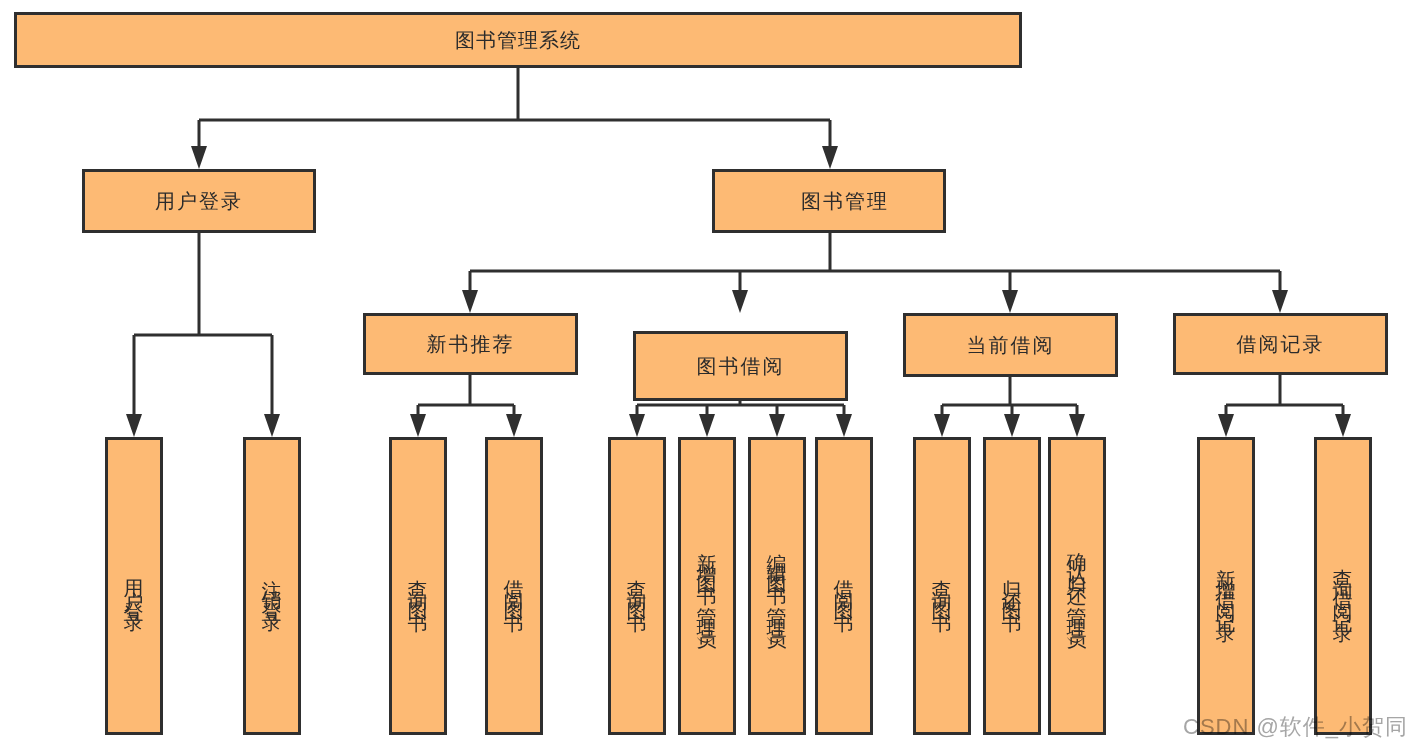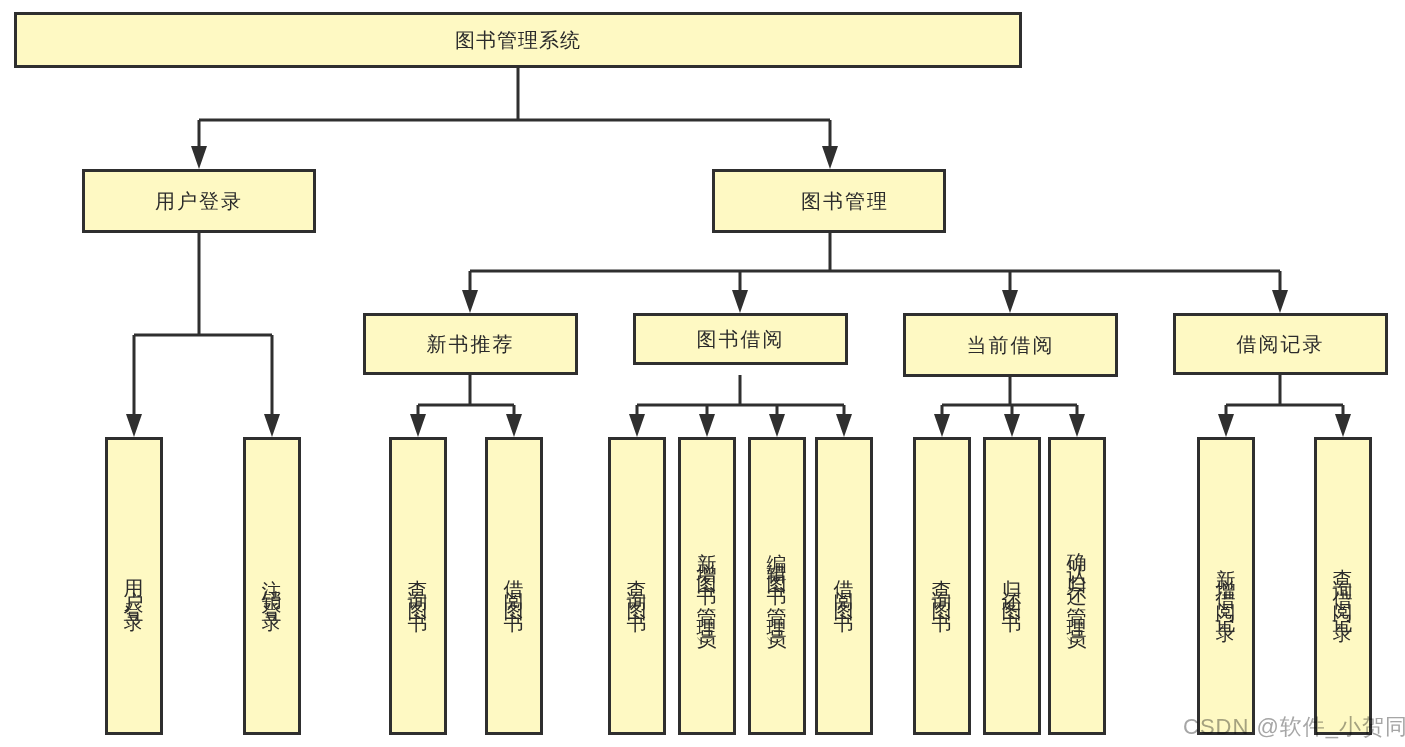--- a/index.html
+++ b/index.html
@@ -20,21 +20,21 @@
     left: 0;
     top: 0;
     width: 1405px;
     height: 747px;
     pointer-events: none;
   }
   .node {
     position: absolute;
     box-sizing: border-box;
     border: 3px solid #2f2f2f;
-    background: #fef9c3;
+    background: #fdba74;
     display: flex;
     align-items: center;
     justify-content: center;
     color: #2b2b2b;
     font-size: 20px;
   }
   .hnode span {
     letter-spacing: 2px;
     white-space: nowrap;
   }
@@ -105,21 +105,21 @@
   <div class="node hnode" style="left:82px; top:169px; width:234px; height:64px;">
     <span>用户登录</span>
   </div>
   <div class="node hnode" style="left:712px; top:169px; width:234px; height:64px;padding-left:32px;">
     <span>图书管理</span>
   </div>
 
   <div class="node hnode" style="left:363px; top:313px; width:215px; height:62px;justify-content:center;">
     <span>新书推荐</span>
   </div>
-  <div class="node hnode" style="left:633px; top:313px; width:215px; height:52px;">
+  <div class="node hnode" style="left:633px; top:331px; width:215px; height:70px;">
     <span>图书借阅</span>
   </div>
   <div class="node hnode" style="left:903px; top:313px; width:215px; height:64px;">
     <span>当前借阅</span>
   </div>
   <div class="node hnode" style="left:1173px; top:313px; width:215px; height:62px;text-align:center;">
     <span>借阅记录</span>
   </div>
 
   <div class="node vnode" style="left:105px; top:437px; width:58px; height:298px;">

